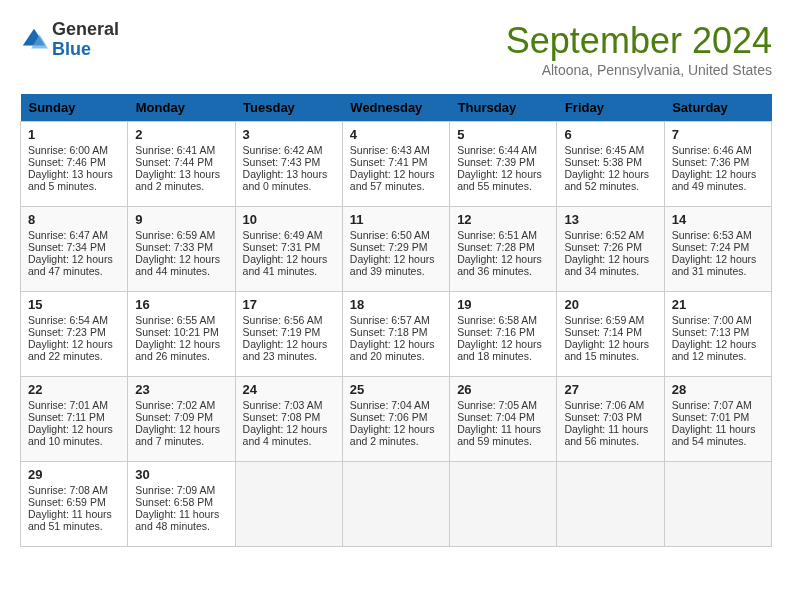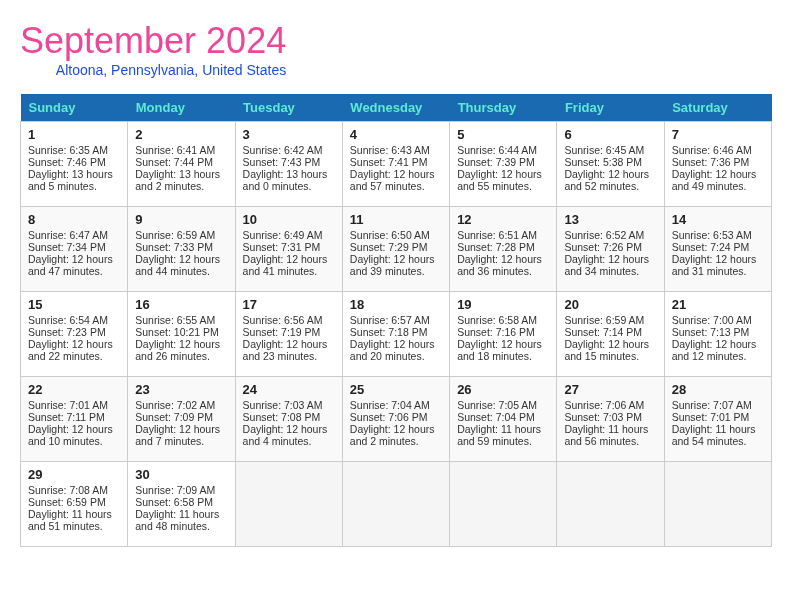--- a/index.html
+++ b/index.html
@@ -39,34 +39,34 @@
     .logo-icon {
       width: 28px;
       height: 28px;
     }
     .title-section {
       text-align: right;
     }
     .month-title {
       font-size: 36px;
       font-weight: normal;
-      color: #ec4899;
+      color: #4d7c0f;
     }
     .location {
       font-size: 14px;
-      color: #1d4ed8;
+      color: #737373;
     }
     table {
       width: 100%;
       border-collapse: collapse;
       table-layout: fixed;
     }
     th {
       background-color: #1a6ab1;
-      color: #5eead4;
+      color: #000000;
       text-align: left;
       padding: 6px 8px;
       font-size: 13px;
       font-weight: bold;
     }
     td {
       border: 1px solid #ccc;
       vertical-align: top;
       padding: 5px 7px;
       font-size: 10.5px;
@@ -88,41 +88,51 @@
       margin-bottom: 2px;
     }
     .empty-cell {
       background: #f5f5f5 !important;
     }
   </style>
 </head>
 <body>
 
 <div class="header-section">
+  <div class="logo">
+    <svg class="logo-icon" viewBox="0 0 40 40">
+      <polygon points="20,4 36,28 4,28" fill="#1a6ab1"></polygon>
+      <polygon points="28,12 40,32 16,32" fill="#5ba3e0" opacity="0.7"></polygon>
+    </svg>
+    <div class="logo-text">
+      <span class="logo-general">General</span>
+      <span class="logo-blue">Blue</span>
+    </div>
+  </div>
   <div class="title-section">
     <div class="month-title">September 2024</div>
     <div class="location">Altoona, Pennsylvania, United States</div>
   </div>
 </div>
 
 <table>
   <thead>
     <tr>
     <th>Sunday</th>
         <th>Monday</th>
         <th>Tuesday</th>
         <th>Wednesday</th>
         <th>Thursday</th>
         <th>Friday</th>
         <th>Saturday</th>
       </tr>
   </thead>
   <tbody id="calendar-body">
   <tr class="week-row">
-        <td><span class="day-num">1</span><span>Sunrise: 6:35 AM</span><br><span>Sunset: 7:46 PM</span><br><span>Daylight: 13 hours and 5 minutes.</span></td>
+        <td><span class="day-num">1</span><span>Sunrise: 6:00 AM</span><br><span>Sunset: 7:46 PM</span><br><span>Daylight: 13 hours and 5 minutes.</span></td>
         <td><span class="day-num">2</span><span>Sunrise: 6:41 AM</span><br><span>Sunset: 7:44 PM</span><br><span>Daylight: 13 hours and 2 minutes.</span></td>
         <td><span class="day-num">3</span><span>Sunrise: 6:42 AM</span><br><span>Sunset: 7:43 PM</span><br><span>Daylight: 13 hours and 0 minutes.</span></td>
         <td><span class="day-num">4</span><span>Sunrise: 6:43 AM</span><br><span>Sunset: 7:41 PM</span><br><span>Daylight: 12 hours and 57 minutes.</span></td>
         <td><span class="day-num">5</span><span>Sunrise: 6:44 AM</span><br><span>Sunset: 7:39 PM</span><br><span>Daylight: 12 hours and 55 minutes.</span></td>
         <td><span class="day-num">6</span><span>Sunrise: 6:45 AM</span><br><span>Sunset: 5:38 PM</span><br><span>Daylight: 12 hours and 52 minutes.</span></td>
         <td><span class="day-num">7</span><span>Sunrise: 6:46 AM</span><br><span>Sunset: 7:36 PM</span><br><span>Daylight: 12 hours and 49 minutes.</span></td>
       </tr>
       <tr class="week-row">
         <td><span class="day-num">8</span><span>Sunrise: 6:47 AM</span><br><span>Sunset: 7:34 PM</span><br><span>Daylight: 12 hours and 47 minutes.</span></td>
         <td><span class="day-num">9</span><span>Sunrise: 6:59 AM</span><br><span>Sunset: 7:33 PM</span><br><span>Daylight: 12 hours and 44 minutes.</span></td>

